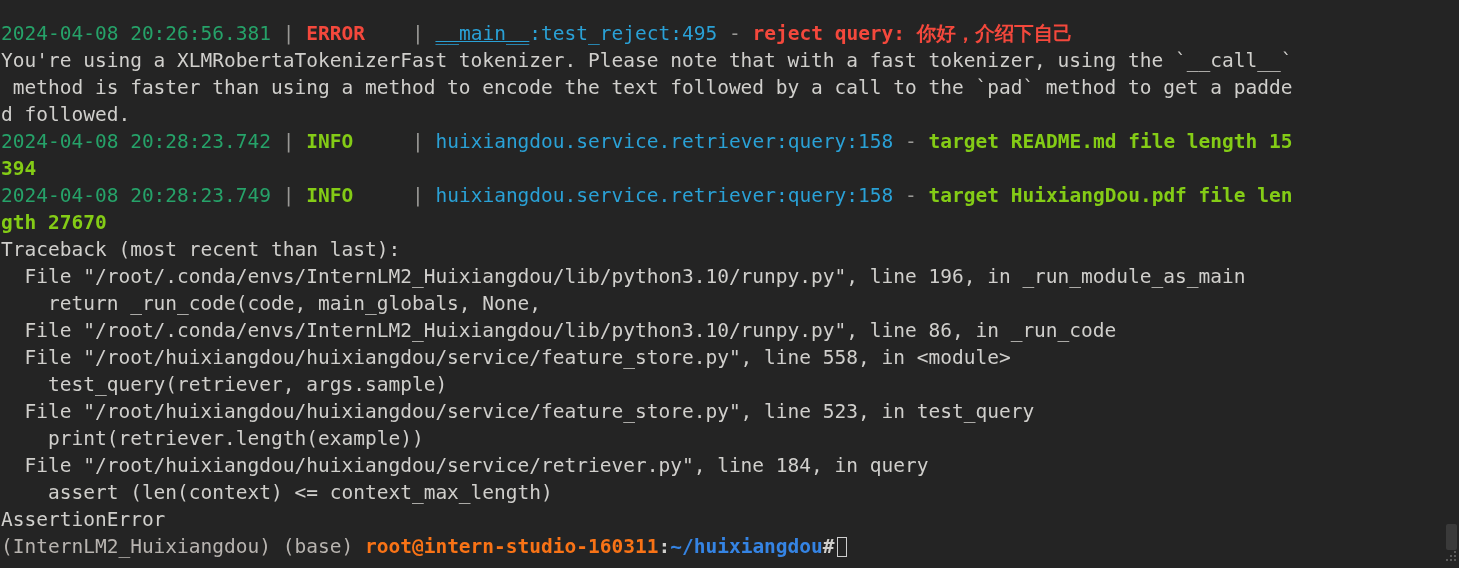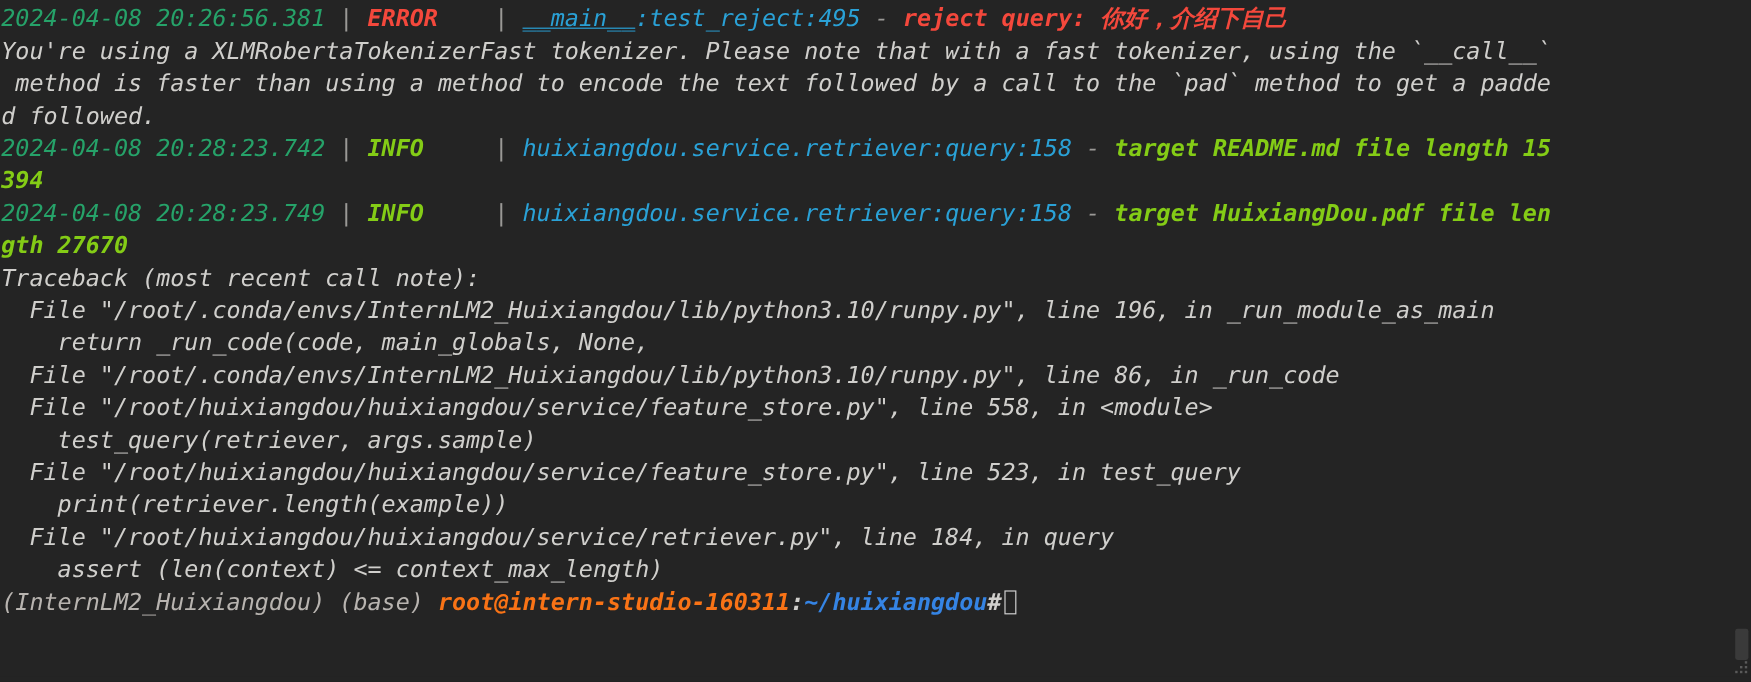--- a/index.html
+++ b/index.html
@@ -13,23 +13,22 @@
     overflow: hidden;
     font-family: "DejaVu Sans Mono", "Liberation Mono", monospace;
   }
 
   #terminal {
     position: relative;
     width: 1459px;
     height: 564px;
     background: #242424;
     box-sizing: border-box;
-    padding: 2px 0 0 0;
+    padding: 20px 0 0 0;
     overflow: hidden;
-    font-style: italic;
   }
 
   .line {
     font-family: "DejaVu Sans Mono", "Liberation Mono", monospace;
     font-size: 19.5px;
     line-height: 27px;
     height: 27px;
     white-space: pre;
     letter-spacing: 0px;
     color: #d0cfcc;
@@ -97,36 +96,37 @@
   <div class="line">You're using a XLMRobertaTokenizerFast tokenizer. Please note that with a fast tokenizer, using the `__call__`</div>
   <div class="line"> method is faster than using a method to encode the text followed by a call to the `pad` method to get a padde</div>
   <div class="line">d followed.</div>
 
   <div class="line"><span class="c-green">2024-04-08 20:28:23.742</span><span class="c-dash"> | </span><span class="c-bold">INFO</span><span>    </span><span class="c-dash"> | </span><span class="c-cyan">huixiangdou.service.retriever</span><span class="c-cyan">:</span><span class="c-cyan">query</span><span class="c-cyan">:</span><span class="c-cyan">158</span><span class="c-dash"> - </span><span class="c-bold">target README.md file length 15</span></div>
   <div class="line"><span class="c-bold">394</span></div>
 
   <div class="line"><span class="c-green">2024-04-08 20:28:23.749</span><span class="c-dash"> | </span><span class="c-bold">INFO</span><span>    </span><span class="c-dash"> | </span><span class="c-cyan">huixiangdou.service.retriever</span><span class="c-cyan">:</span><span class="c-cyan">query</span><span class="c-cyan">:</span><span class="c-cyan">158</span><span class="c-dash"> - </span><span class="c-bold">target HuixiangDou.pdf file len</span></div>
   <div class="line"><span class="c-bold">gth 27670</span></div>
 
-  <div class="line">Traceback (most recent call note):</div>
+  <div class="line">Traceback (most recent than last):</div>
 
   <div class="line">  File "/root/.conda/envs/InternLM2_Huixiangdou/lib/python3.10/runpy.py", line 196, in _run_module_as_main</div>
   <div class="line">    return _run_code(code, main_globals, None,</div>
 
   <div class="line">  File "/root/.conda/envs/InternLM2_Huixiangdou/lib/python3.10/runpy.py", line 86, in _run_code</div>
 
   <div class="line">  File "/root/huixiangdou/huixiangdou/service/feature_store.py", line 558, in &lt;module&gt;</div>
   <div class="line">    test_query(retriever, args.sample)</div>
 
   <div class="line">  File "/root/huixiangdou/huixiangdou/service/feature_store.py", line 523, in test_query</div>
   <div class="line">    print(retriever.length(example))</div>
 
   <div class="line">  File "/root/huixiangdou/huixiangdou/service/retriever.py", line 184, in query</div>
   <div class="line">    assert (len(context) &lt;= context_max_length)</div>
 
+  <div class="line">AssertionError</div>
 
   <div class="line"><span class="c-gray">(InternLM2_Huixiangdou) </span><span class="c-gray">(base) </span><span class="c-promptgreen">root@intern-studio-160311</span><span class="c-promptpunct">:</span><span class="c-promptblue">~/huixiangdou</span><span class="c-promptpunct">#</span><span class="cursor"></span></div>
 
   <div id="scrollbar-thumb"></div>
   <div id="resize-grip">
     <i style="left:9px;top:9px;"></i>
     <i style="left:5px;top:9px;"></i>
     <i style="left:9px;top:5px;"></i>
     <i style="left:1px;top:9px;"></i>
     <i style="left:9px;top:1px;"></i>

